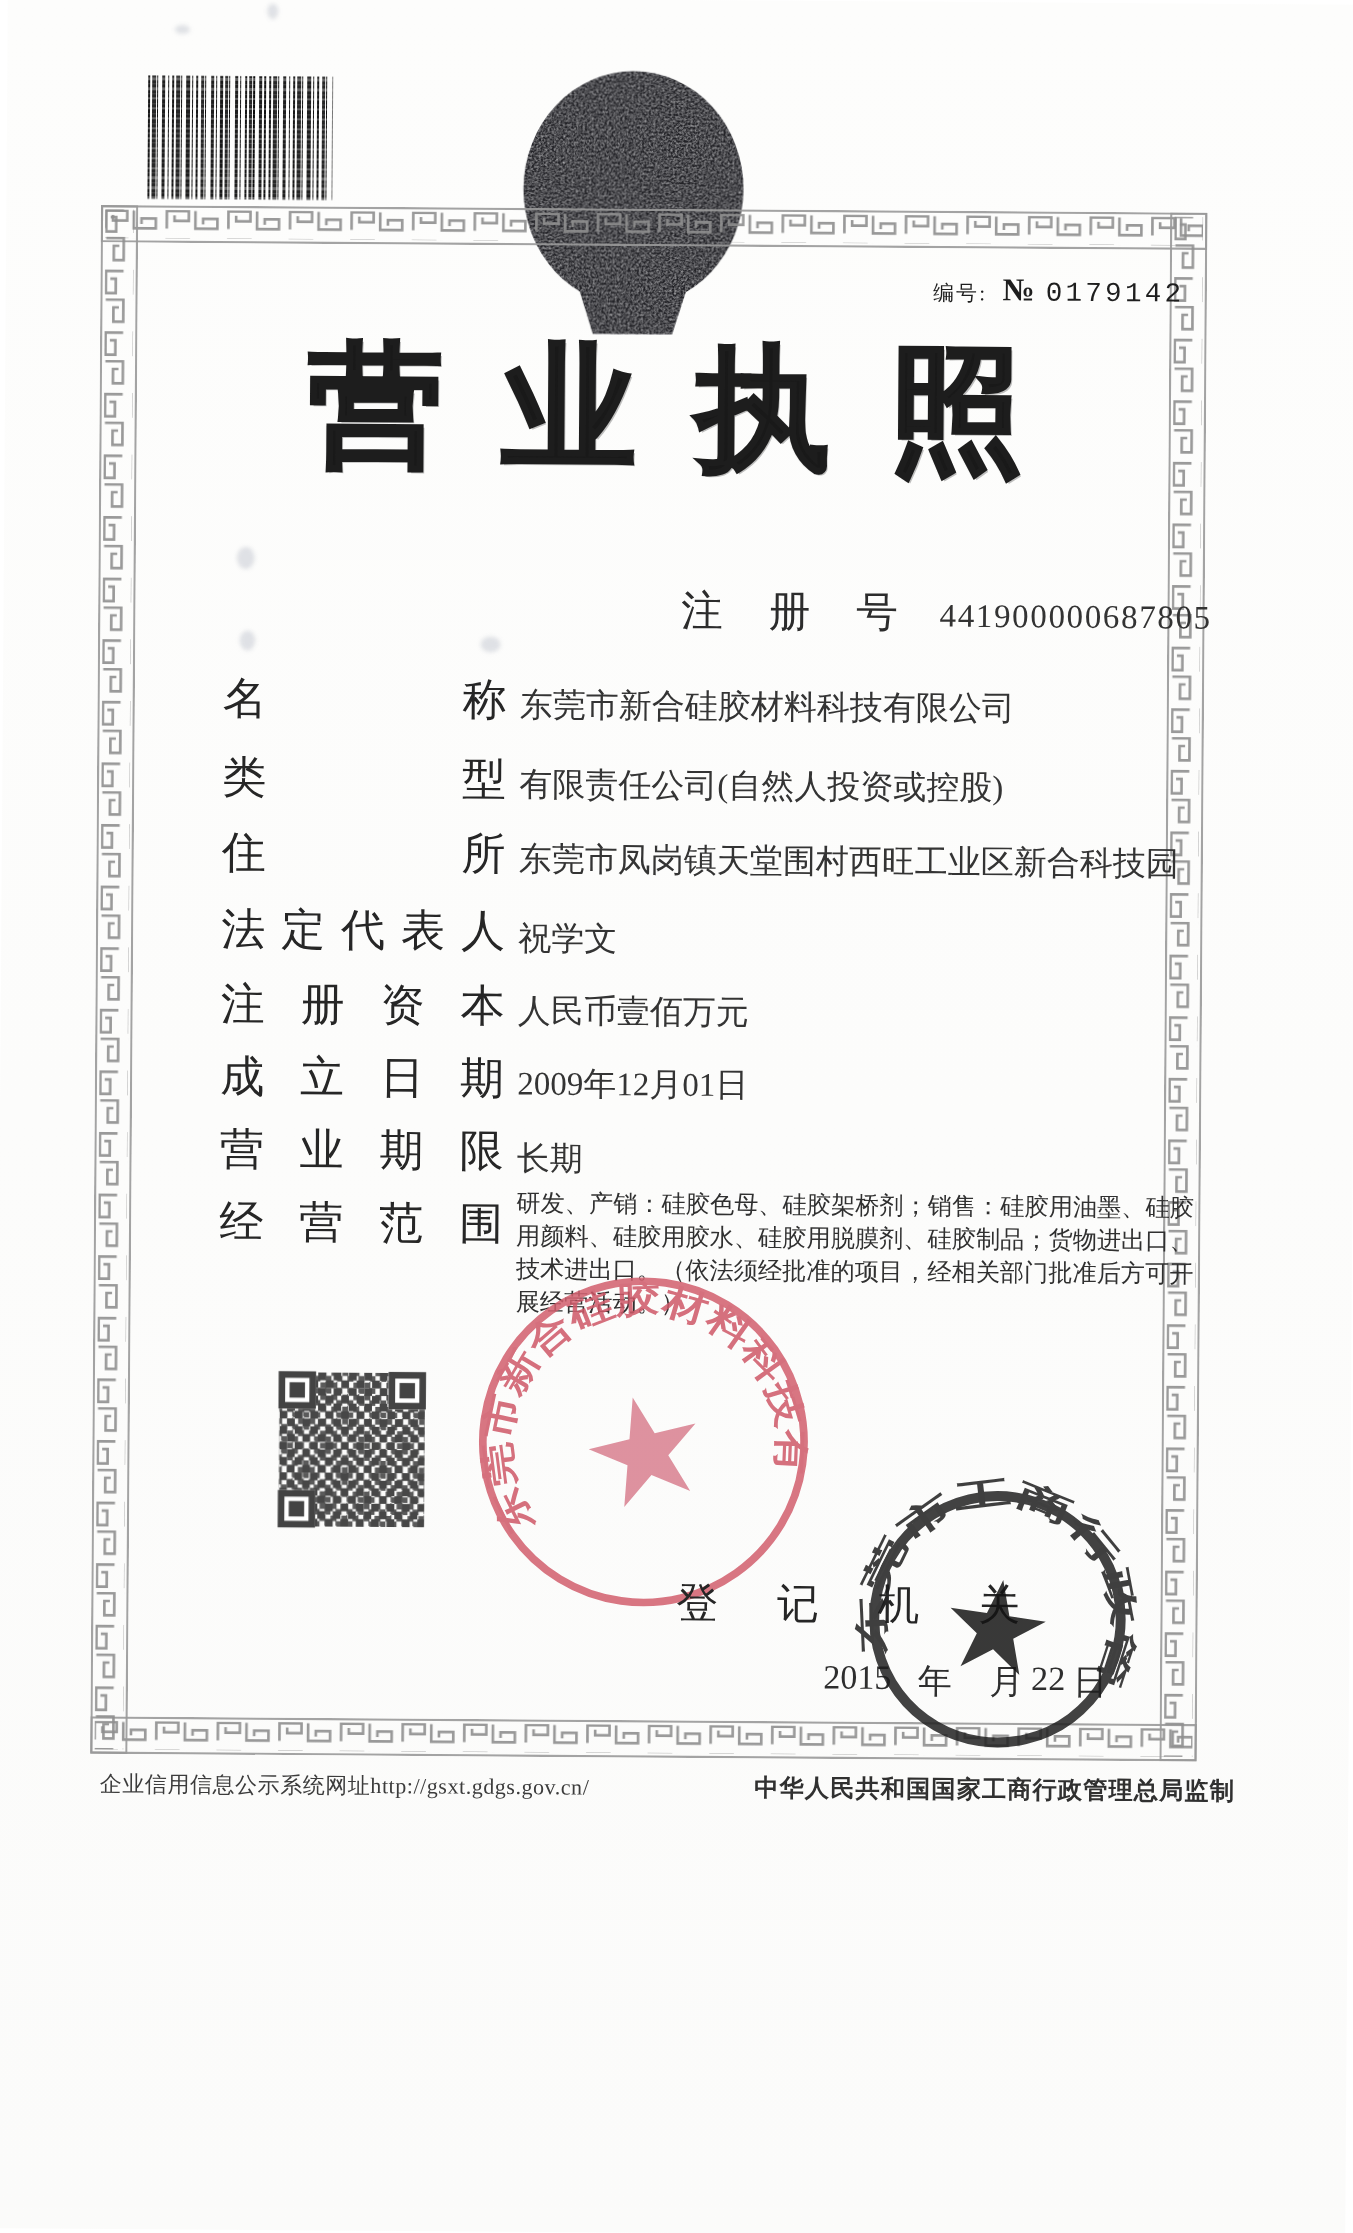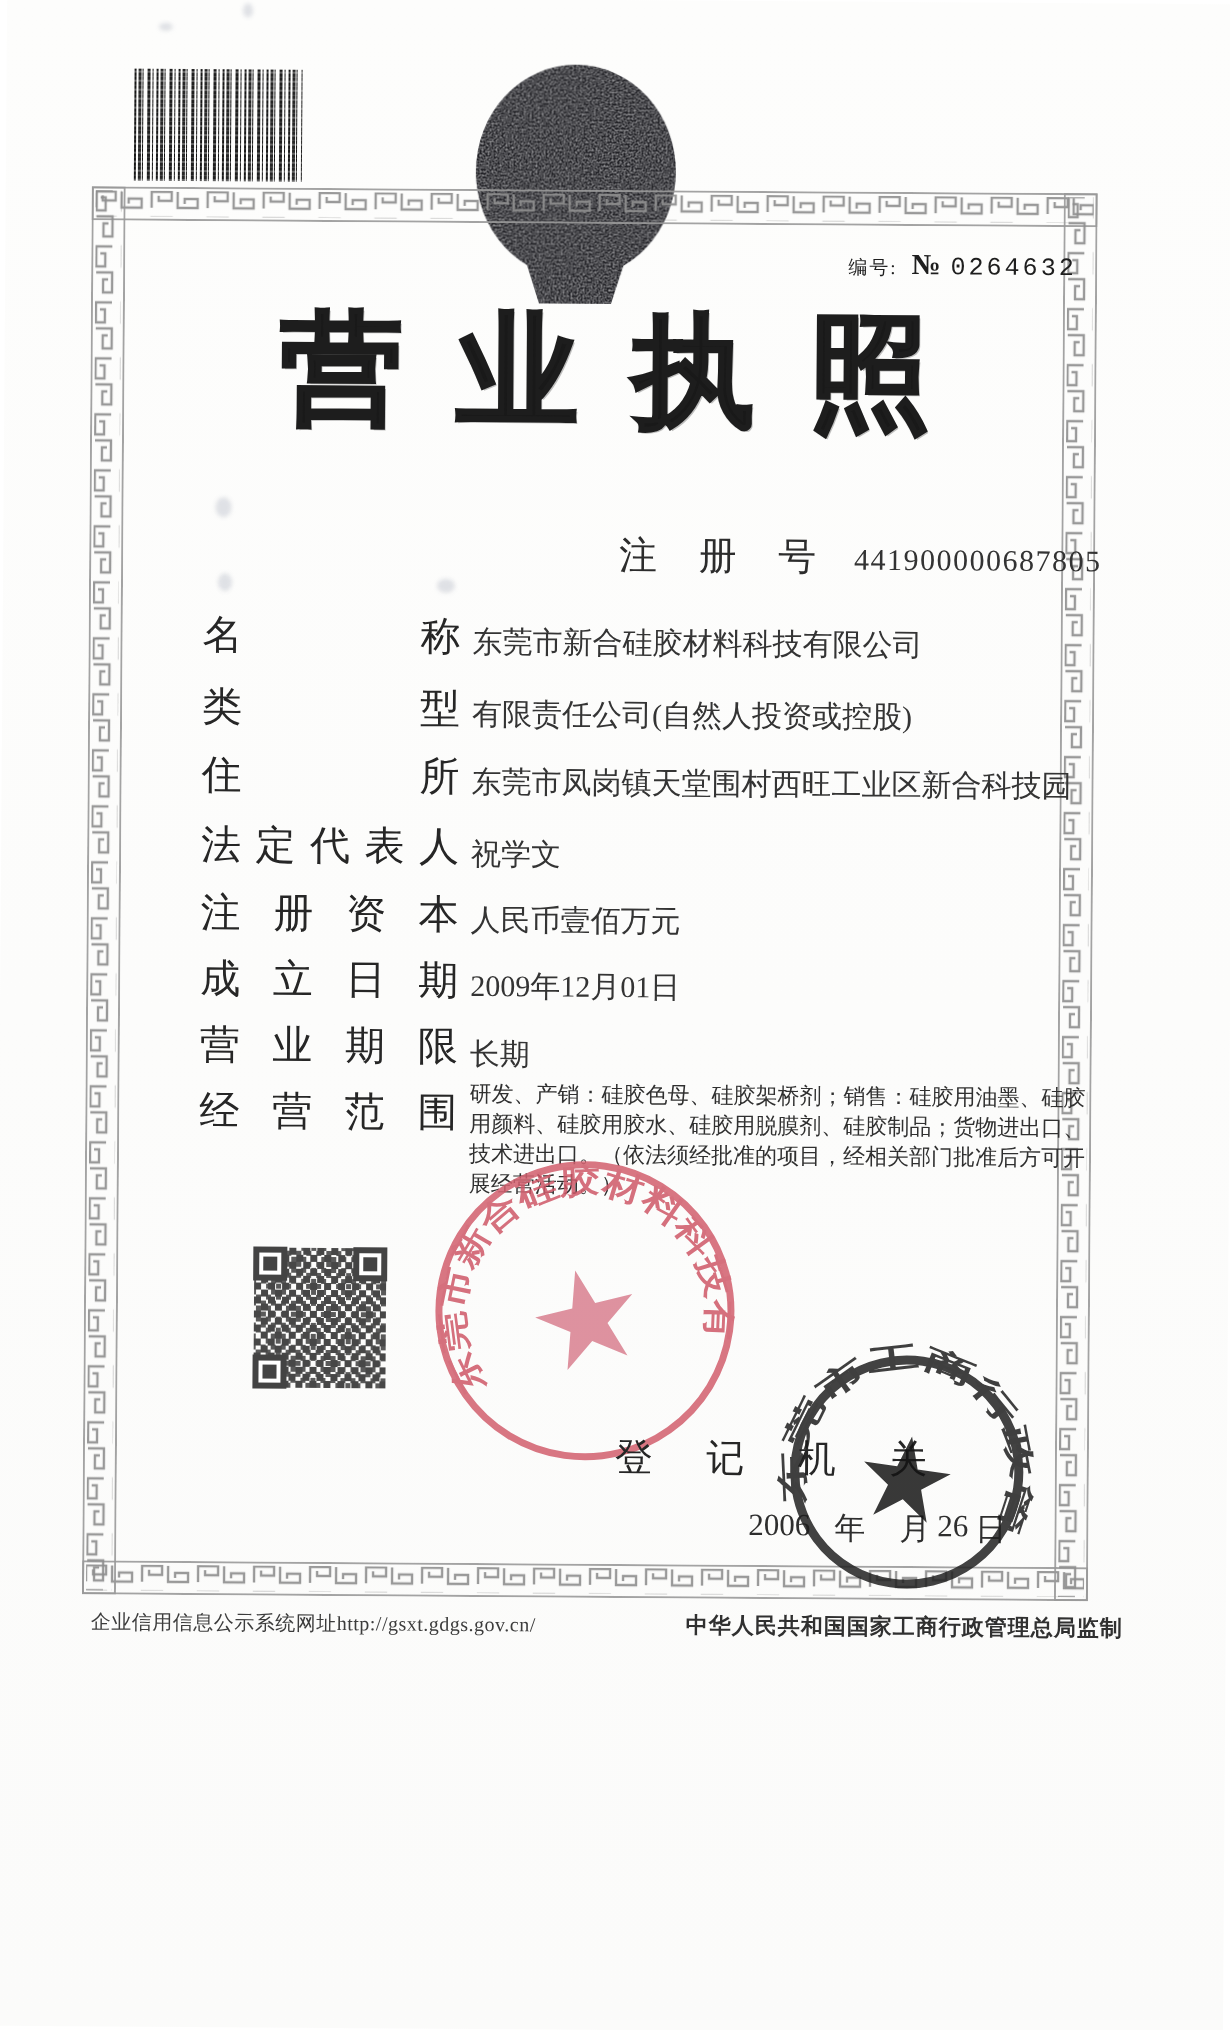--- a/index.html
+++ b/index.html
@@ -109,21 +109,21 @@
   <svg class="band" style="left:86px;top:190px;" width="34" height="1408">
     <rect x="1" y="1" width="32" height="1406" fill="none" stroke="#9a9a9a" stroke-width="2"></rect>
     <rect x="4" y="4" width="26" height="1400" fill="url(#mv)"></rect>
   </svg>
   <svg class="band" style="left:1058px;top:190px;" width="34" height="1408">
     <rect x="1" y="1" width="32" height="1406" fill="none" stroke="#9a9a9a" stroke-width="2"></rect>
     <rect x="4" y="4" width="26" height="1400" fill="url(#mv)"></rect>
   </svg>
 
   <div class="abs serial">
-    <span class="lbl">编号:</span><span class="nosign">№</span><span class="digits">0264632</span>
+    <span class="lbl">编号:</span><span class="nosign">№</span><span class="digits">0179142</span>
   </div>
 
   <div class="abs title">营业执照</div>
 
   <div class="abs regline">
     <span class="lbl">注 册 号</span><span class="num">441900000687805</span>
   </div>
 
   <div class="row-label" style="top:616px;">名称</div>
   <div class="row-value" style="top:624px;">东莞市新合硅胶材料科技有限公司</div>
@@ -165,24 +165,24 @@
     <circle cx="165" cy="165" r="146" fill="none" stroke="#d25f6e" stroke-width="7"></circle>
     <path id="rsp" d="M 52,215 A 122,122 0 1 1 278,215" fill="none"></path>
     <text font-size="33" fill="#cf5868" font-weight="bold">
       <textPath href="#rsp" startOffset="0" textLength="605" lengthAdjust="spacingAndGlyphs">东莞市新合硅胶材料科技有限公司</textPath>
     </text>
     <path d="M0,-50 L11.23,-15.45 L47.55,-15.45 L18.17,5.9 L29.39,40.45 L0,19.1 L-29.39,40.45 L-18.17,5.9 L-47.55,-15.45 L-11.23,-15.45 Z" transform="translate(165,176) scale(1.05)" fill="#d06074" opacity=".8"></path>
   </svg>
 
   <div class="abs regorg">登 记 机 关</div>
 
-  <span class="dt" style="left:752px;">2006</span>
+  <span class="dt" style="left:752px;">2015</span>
   <span class="dt" style="left:838px;">年</span>
   <span class="dt" style="left:903px;">月</span>
-  <span class="dt" style="left:941px;">26</span>
+  <span class="dt" style="left:941px;">22</span>
   <span class="dt" style="left:979px;">日</span>
 
   <svg class="abs" style="left:780px;top:1340px;transform:rotate(8deg);opacity:.84;" width="260" height="260" viewBox="0 0 260 260">
     <circle cx="130" cy="130" r="112" fill="none" stroke="#1f1f1f" stroke-width="9"></circle>
     <path id="bsp" d="M 36,175 A 104,104 0 1 1 224,175" fill="none"></path>
     <text font-size="30" fill="#1c1c1c" font-weight="bold">
       <textPath href="#bsp" startOffset="0" textLength="520" lengthAdjust="spacingAndGlyphs">东莞市工商行政管理局</textPath>
     </text>
     <path d="M0,-50 L11.23,-15.45 L47.55,-15.45 L18.17,5.9 L29.39,40.45 L0,19.1 L-29.39,40.45 L-18.17,5.9 L-47.55,-15.45 L-11.23,-15.45 Z" transform="translate(130,140) scale(0.92)" fill="#141414"></path>
   </svg>

